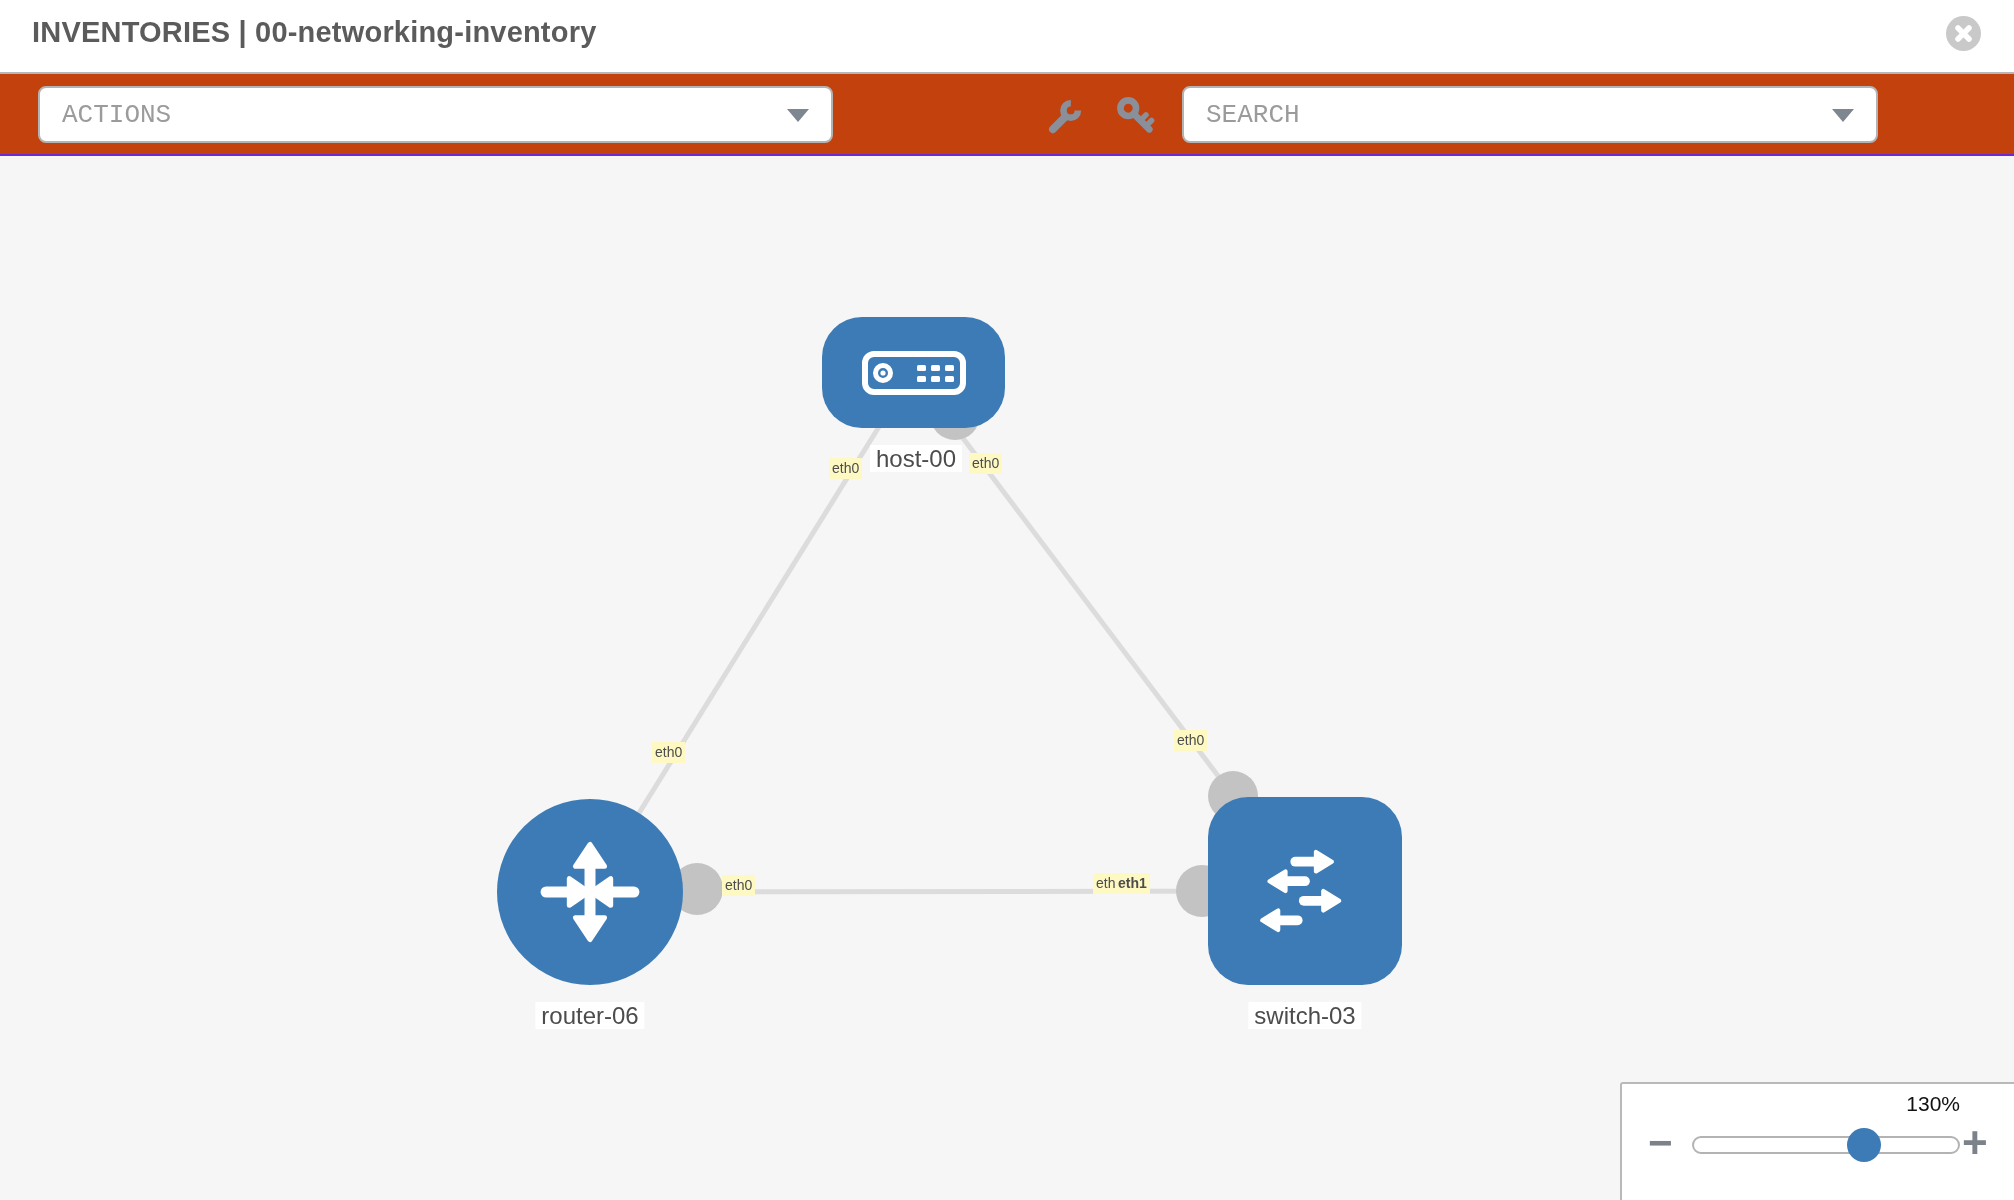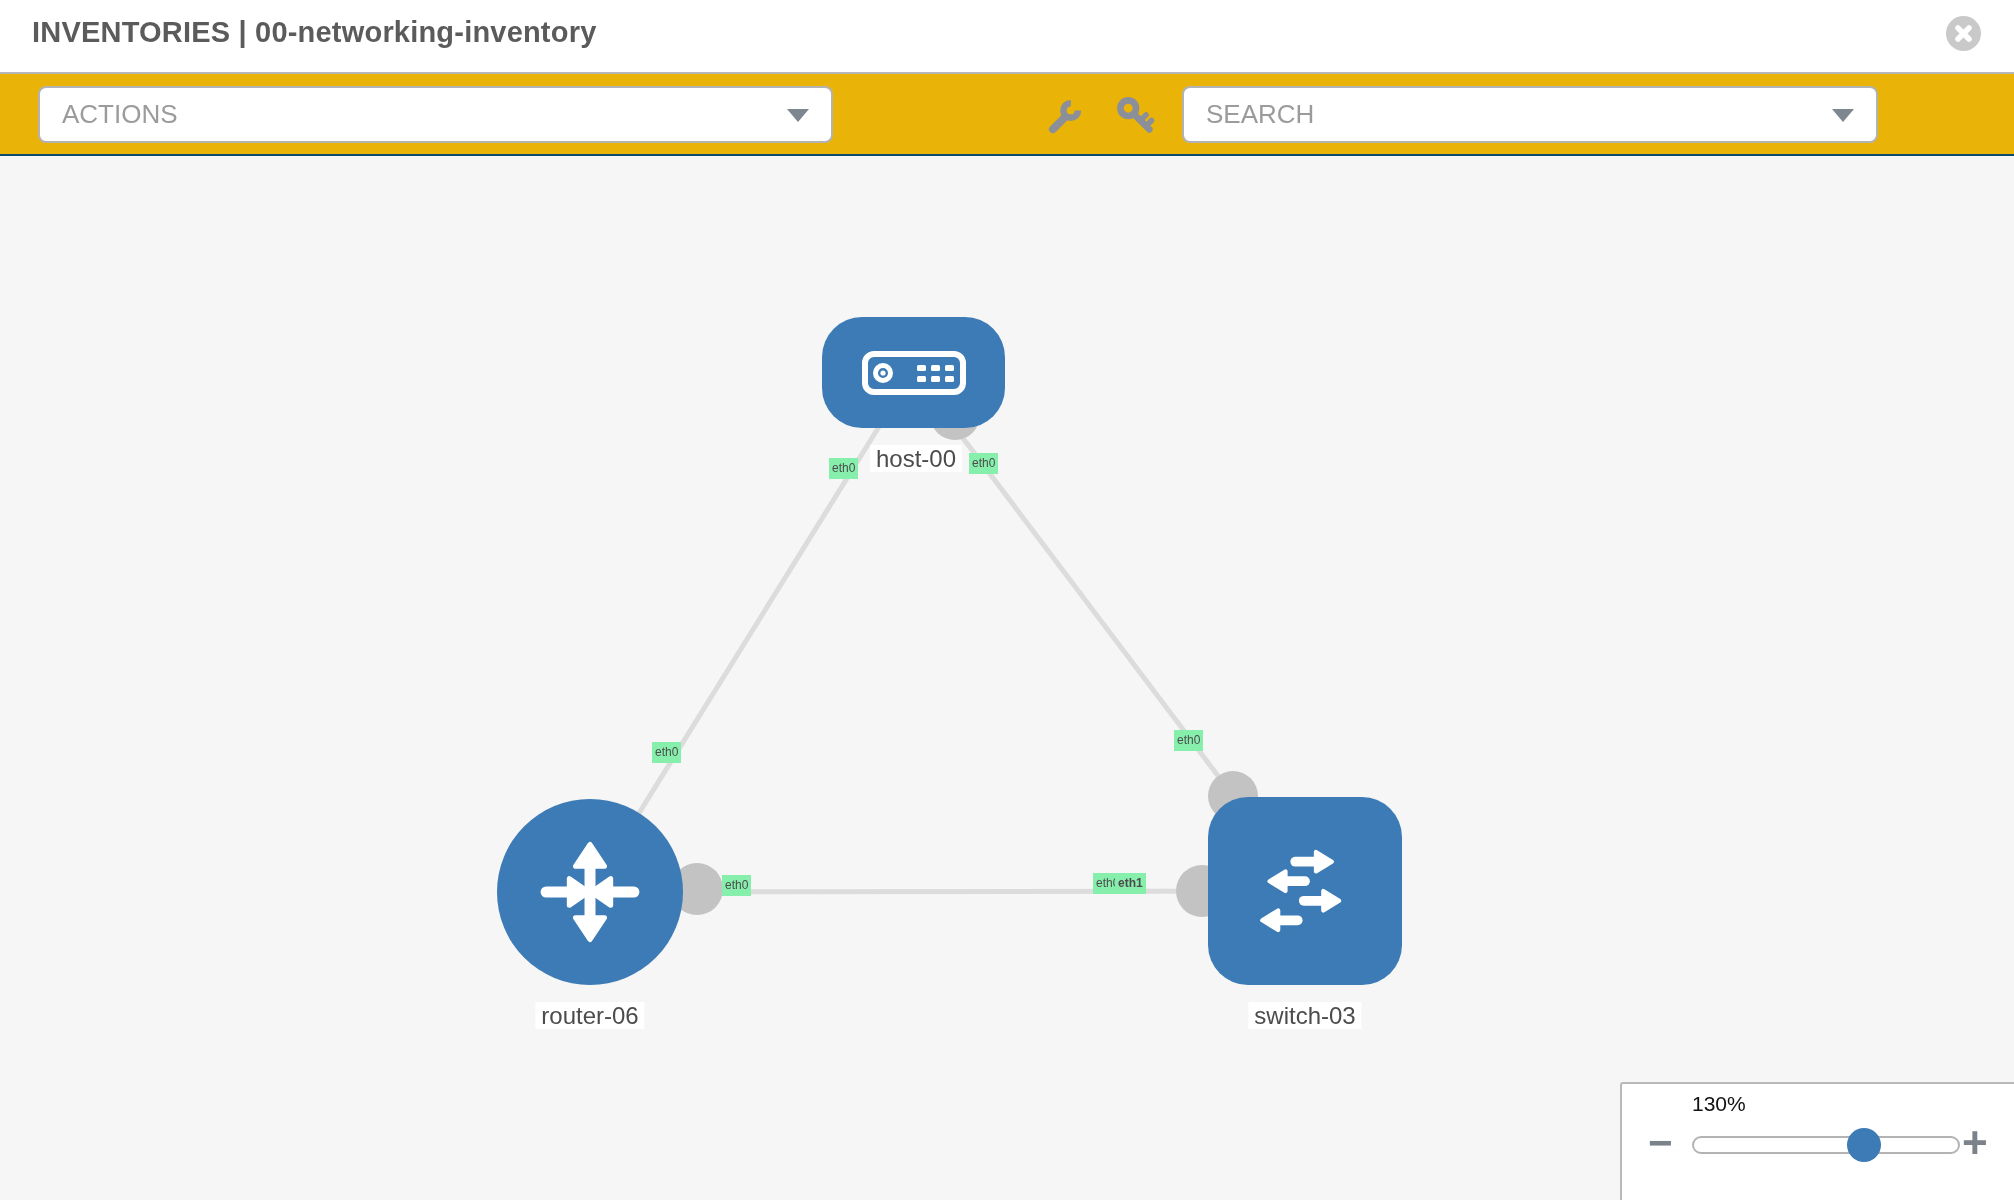--- a/index.html
+++ b/index.html
@@ -7,22 +7,22 @@
               font-family:"Liberation Sans", sans-serif; }
   #app { position:relative; width:2014px; height:1200px; background:#fff; overflow:hidden; }
 
   
   .header { position:absolute; left:0; top:0; width:100%; height:72px; background:#fff; }
   .title  { position:absolute; left:32px; top:16px; font-size:29px; font-weight:700; color:#5b5b5b; letter-spacing:0.2px; }
   .close-btn { position:absolute; right:33px; top:16px; width:35px; height:35px; border-radius:50%;
                background:#c9c9c9; display:flex; align-items:center; justify-content:center; cursor:pointer; }
 
   
-  .toolbar { position:absolute; left:0; top:72px; width:100%; height:84px; background:#eab308;
-             border-top:2px solid #b7b7b7; border-bottom:2px solid #0c4a6e; }
+  .toolbar { position:absolute; left:0; top:72px; width:100%; height:84px; background:#c2410c;
+             border-top:2px solid #b7b7b7; border-bottom:2px solid #6d28d9;font-family:Liberation Mono, monospace; }
   .select-box { position:absolute; top:12px; height:57px; background:#fff; border:2px solid #b3b3b3;
                 border-radius:8px; display:flex; align-items:center; padding:0 22px;
                 color:#9b9b9b; font-size:26px; cursor:pointer; }
   .select-box .caret { position:absolute; right:22px; top:50%; margin-top:-6px; width:0; height:0;
                 border-left:11px solid transparent; border-right:11px solid transparent;
                 border-top:13px solid #7e8690; }
   .actions-box { left:38px;  width:795px; }
   .search-box  { left:1182px; width:696px; }
   .tool-icon-btn { position:absolute; top:18px; width:48px; height:48px; display:flex;
                    align-items:center; justify-content:center; cursor:pointer; }
@@ -34,27 +34,27 @@
   .port { fill:#c3c3c3; }
 
   .node { position:absolute; background:#3c7bb5; display:flex; align-items:center;
           justify-content:center; cursor:pointer; }
   .node-host   { border-radius:40px; }
   .node-router { border-radius:50%; }
   .node-switch { border-radius:40px; }
 
   .node-label { position:absolute; transform:translateX(-50%); background:#fff; color:#4c4c4c;
                 font-size:24px; line-height:27px; padding:0 6px; white-space:nowrap;text-align:right; }
-  .iface-label { position:absolute; background:#86efac; color:#4c4c4c; font-size:12px;
+  .iface-label { position:absolute; background:#fef9c3; color:#4c4c4c; font-size:14px;
                  line-height:21px; padding:0 3px; white-space:nowrap; }
 
   
   .zoom-panel { position:absolute; left:1620px; top:1082px; width:420px; height:170px;
                 background:#fff; border:2px solid #b9b9b9; border-radius:3px; }
-  .zoom-level { position:absolute; left:70px; top:8px; width:268px; text-align:left;
+  .zoom-level { position:absolute; left:70px; top:8px; width:268px; text-align:right;
                 font-size:21px; color:#111; }
   .zoom-minus, .zoom-plus { position:absolute; color:#7b8289; font-weight:700; cursor:pointer; }
   .zoom-minus { left:26px;  top:38px; font-size:42px; line-height:42px; }
   .zoom-plus  { left:340px; top:37px; font-size:44px; line-height:44px; }
   .zoom-track { position:absolute; left:70px; top:52px; width:268px; height:18px; background:#fff;
                 border:2px solid #b3b3b3; border-radius:9px; cursor:pointer; }
   .zoom-knob  { position:absolute; top:44px; width:34px; height:34px; border-radius:50%;
                 background:#3c7bb5; cursor:grab; }
 </style>
 </head>

